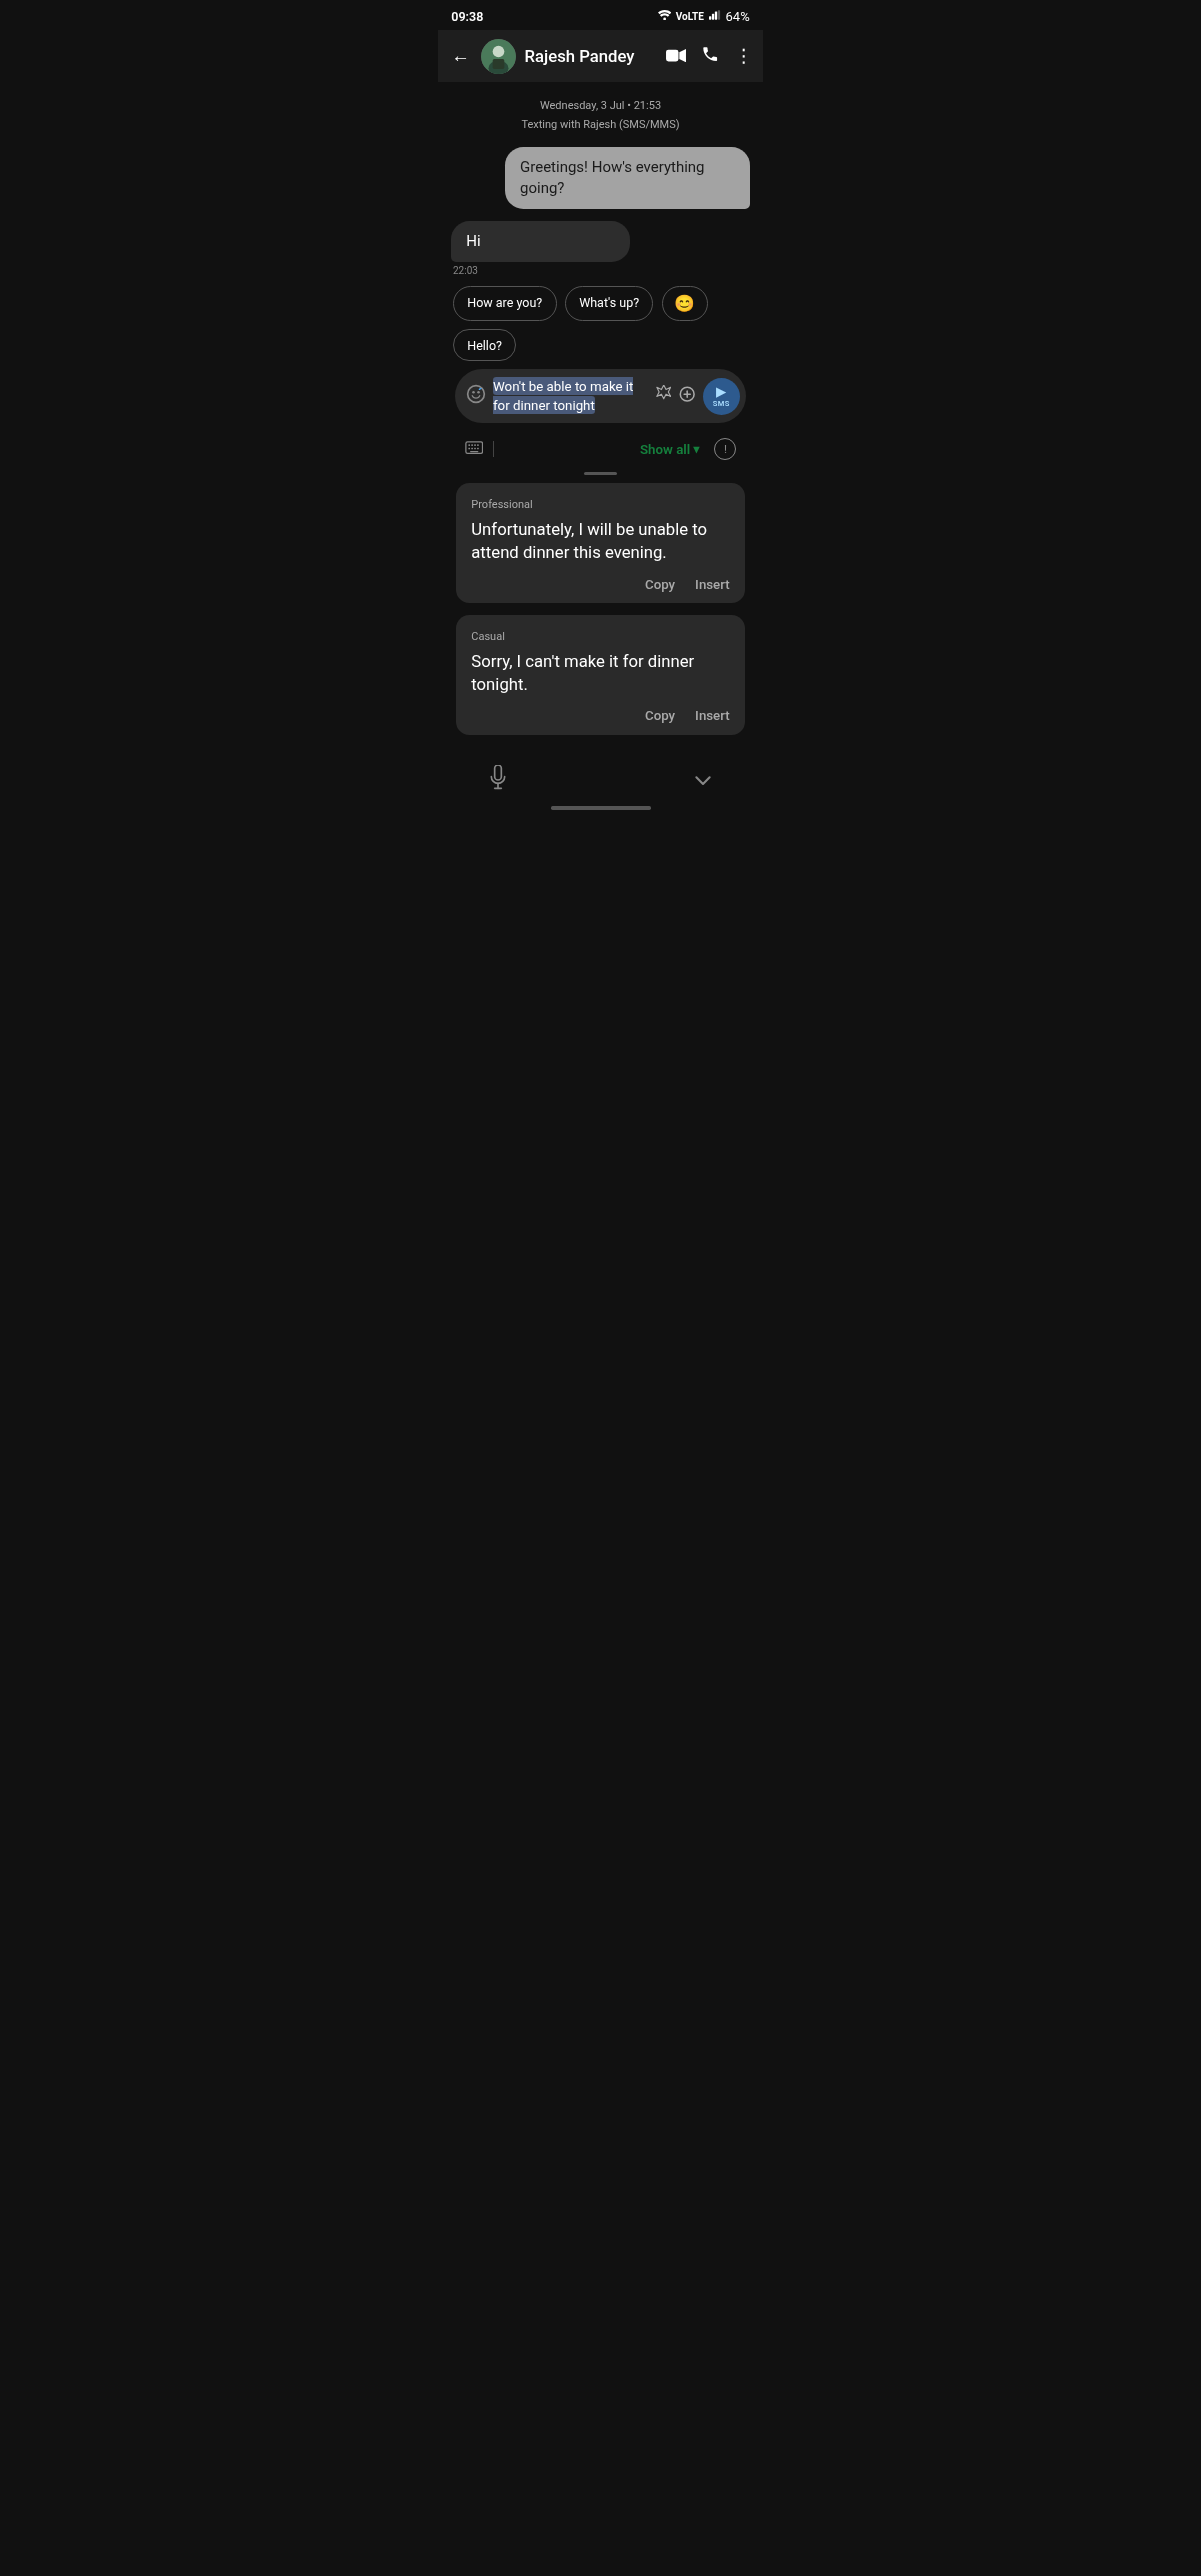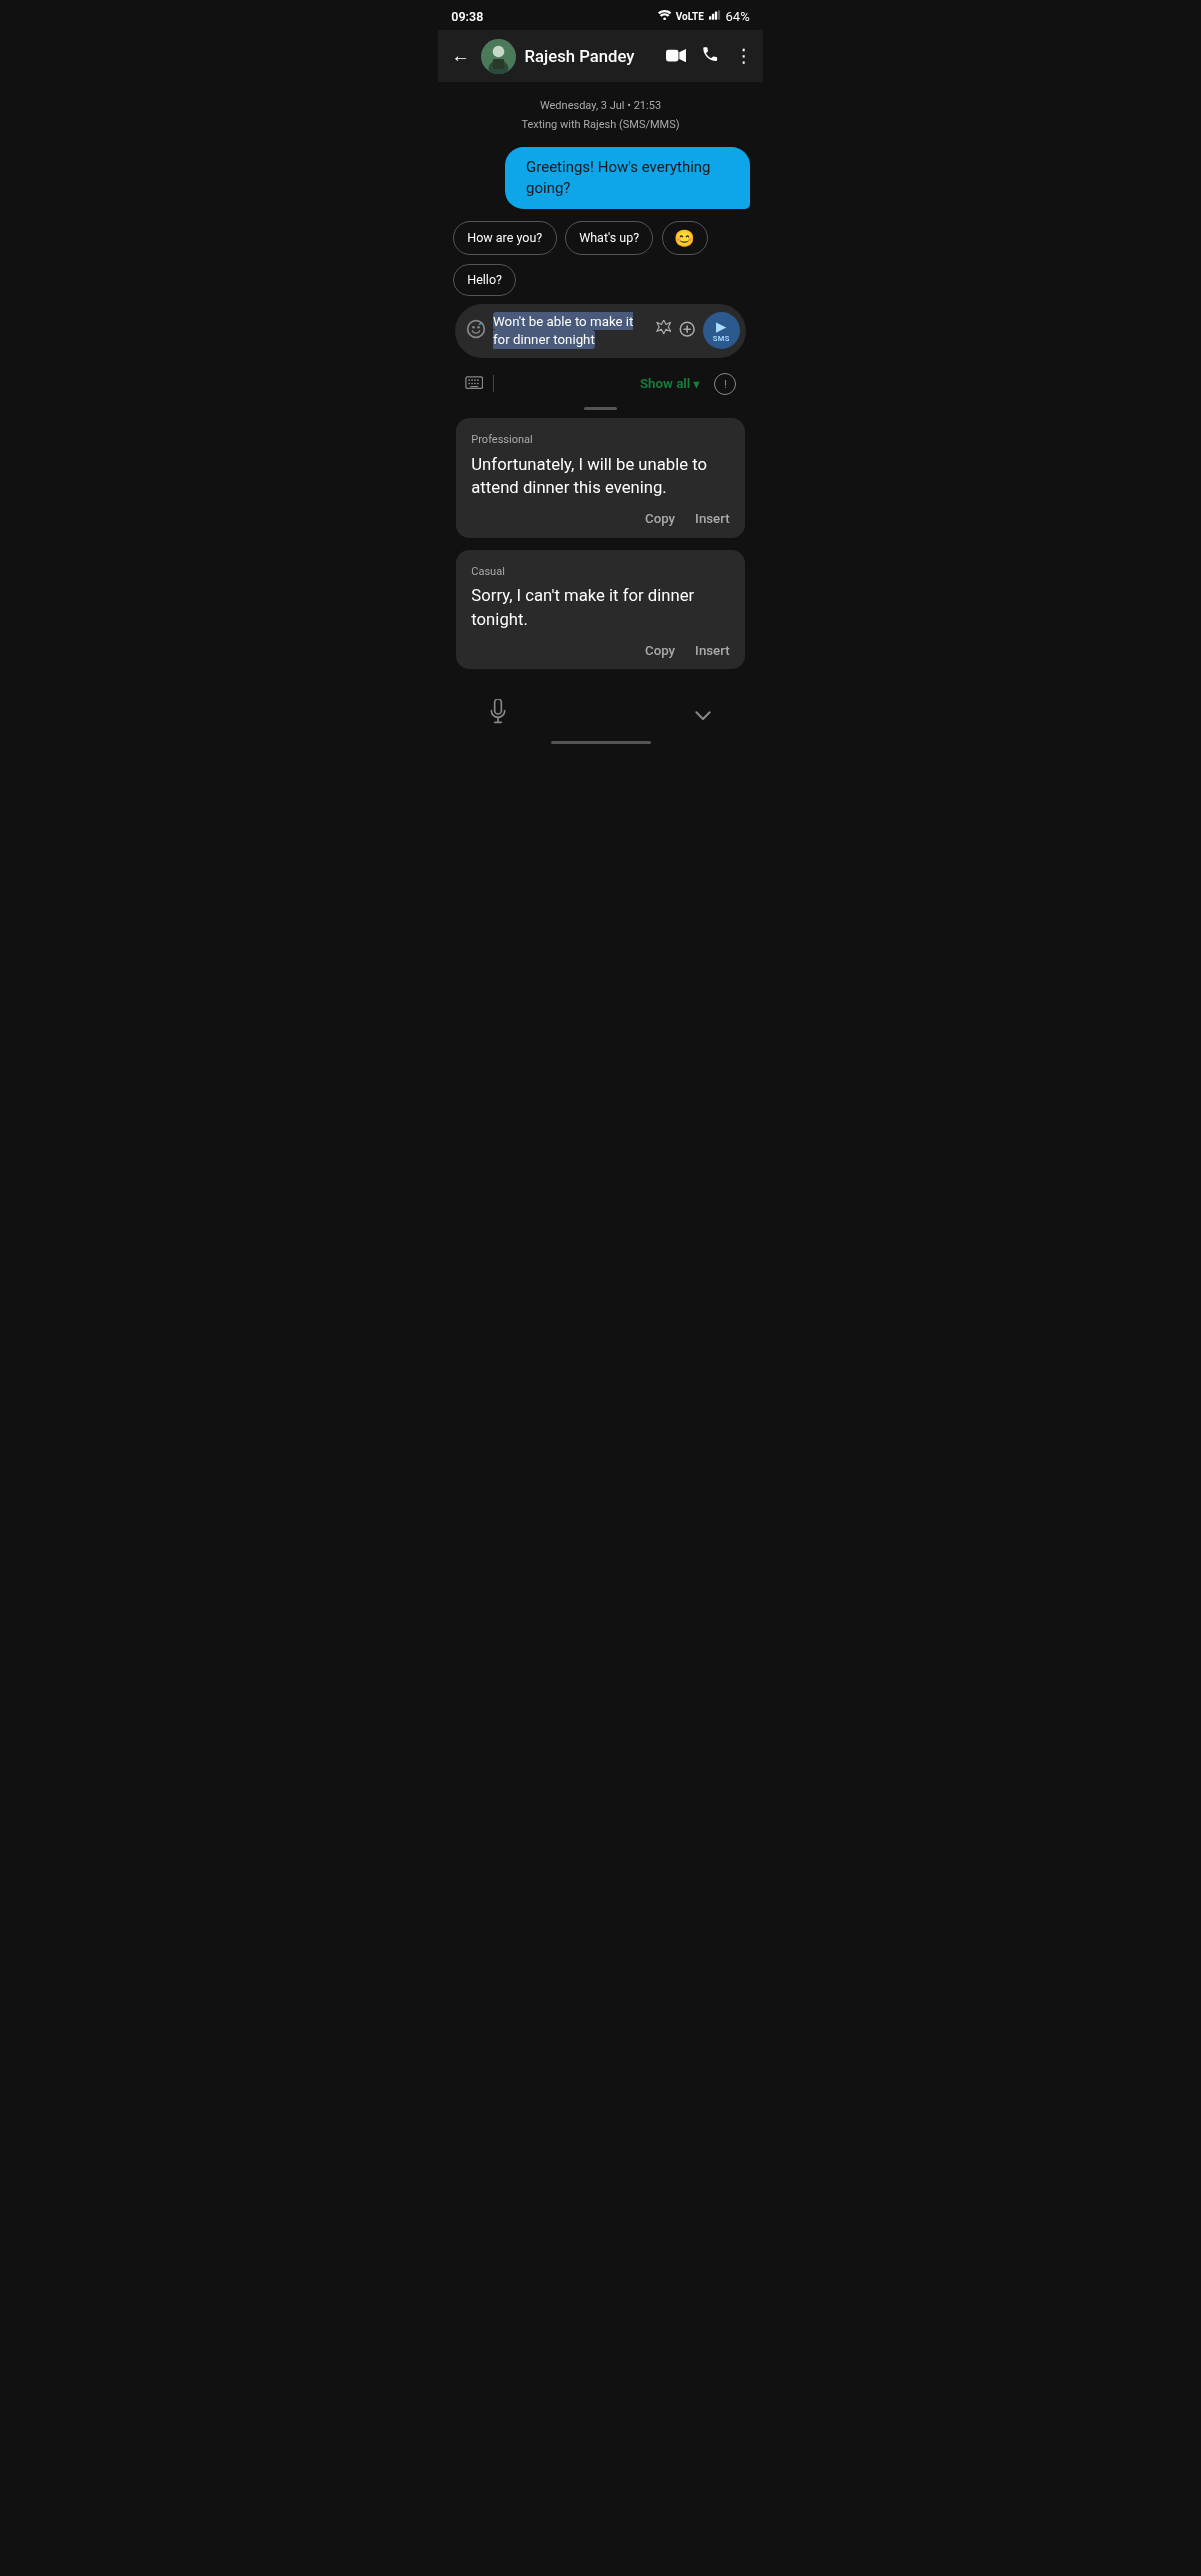--- a/index.html
+++ b/index.html
@@ -107,24 +107,24 @@
     }
 
     
     .bubble-outgoing {
       display: flex;
       justify-content: flex-end;
       margin-bottom: 11.7px;
     }
 
     .bubble-out {
-      background: #0ea5e9;
+      background: #a3a3a3;
       color: #1a1a1a;
       border-radius: 18.4px 18.4px 5px 18.4px;
-      padding: 10px 21px;
+      padding: 10px 15px;
       max-width: 82%;
       font-size: 15px;
       line-height: 1.4;
     }
 
     
     .bubble-incoming-wrap {
       display: flex;
       flex-direction: column;
       margin-bottom: 6.7px;
@@ -428,20 +428,24 @@
 
 <div class="messages-area">
 
   <div class="date-label">Wednesday, 3 Jul • 21:53</div>
   <div class="sms-info">Texting with Rajesh (SMS/MMS)</div>
 
   <div class="bubble-outgoing">
     <div class="bubble-out">Greetings! How's everything going?</div>
   </div>
 
+  <div class="bubble-incoming-wrap">
+    <div class="bubble-in">Hi</div>
+    <div class="bubble-timestamp">22:03</div>
+  </div>
 
   <div class="smart-replies">
     <div class="smart-reply-chip">How are you?</div>
     <div class="smart-reply-chip">What's up?</div>
     <div class="smart-reply-emoji">😊</div>
     <div class="smart-reply-chip">Hello?</div>
   </div>
 
   <div class="input-bar">
     <span class="emoji-btn">

